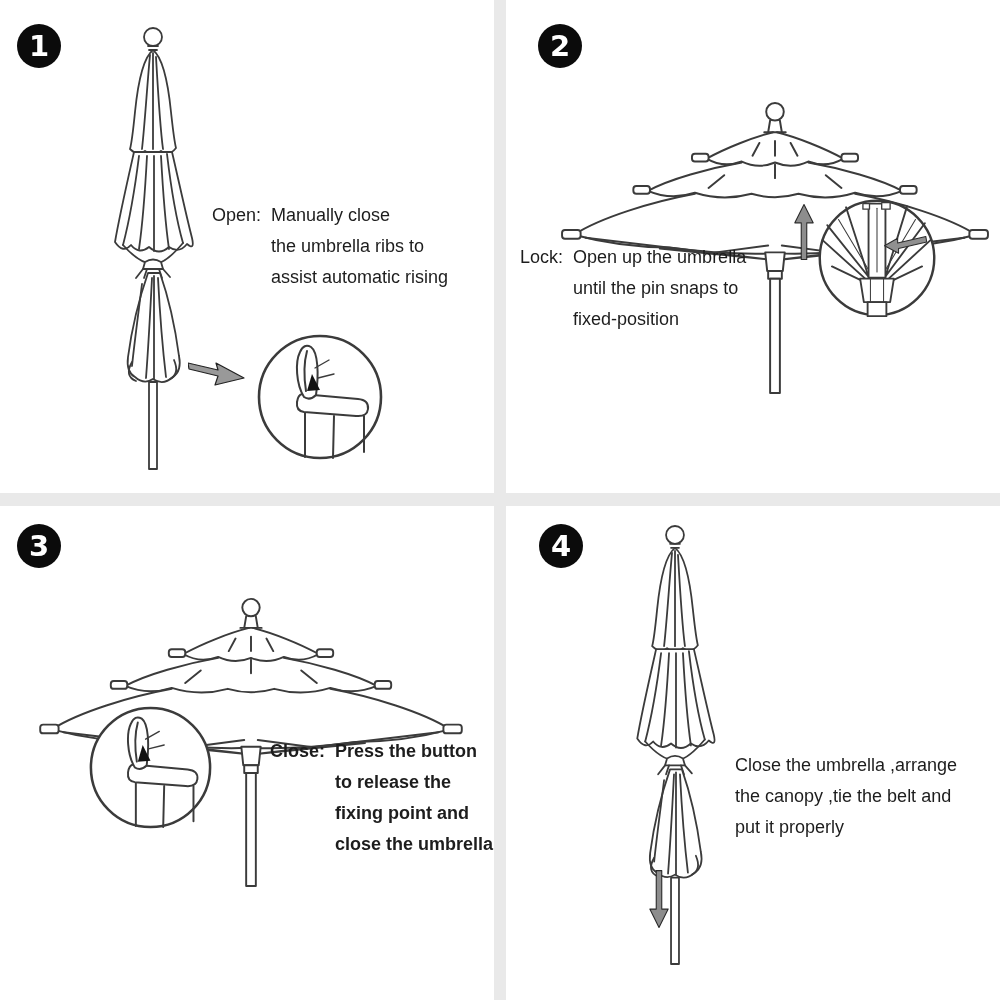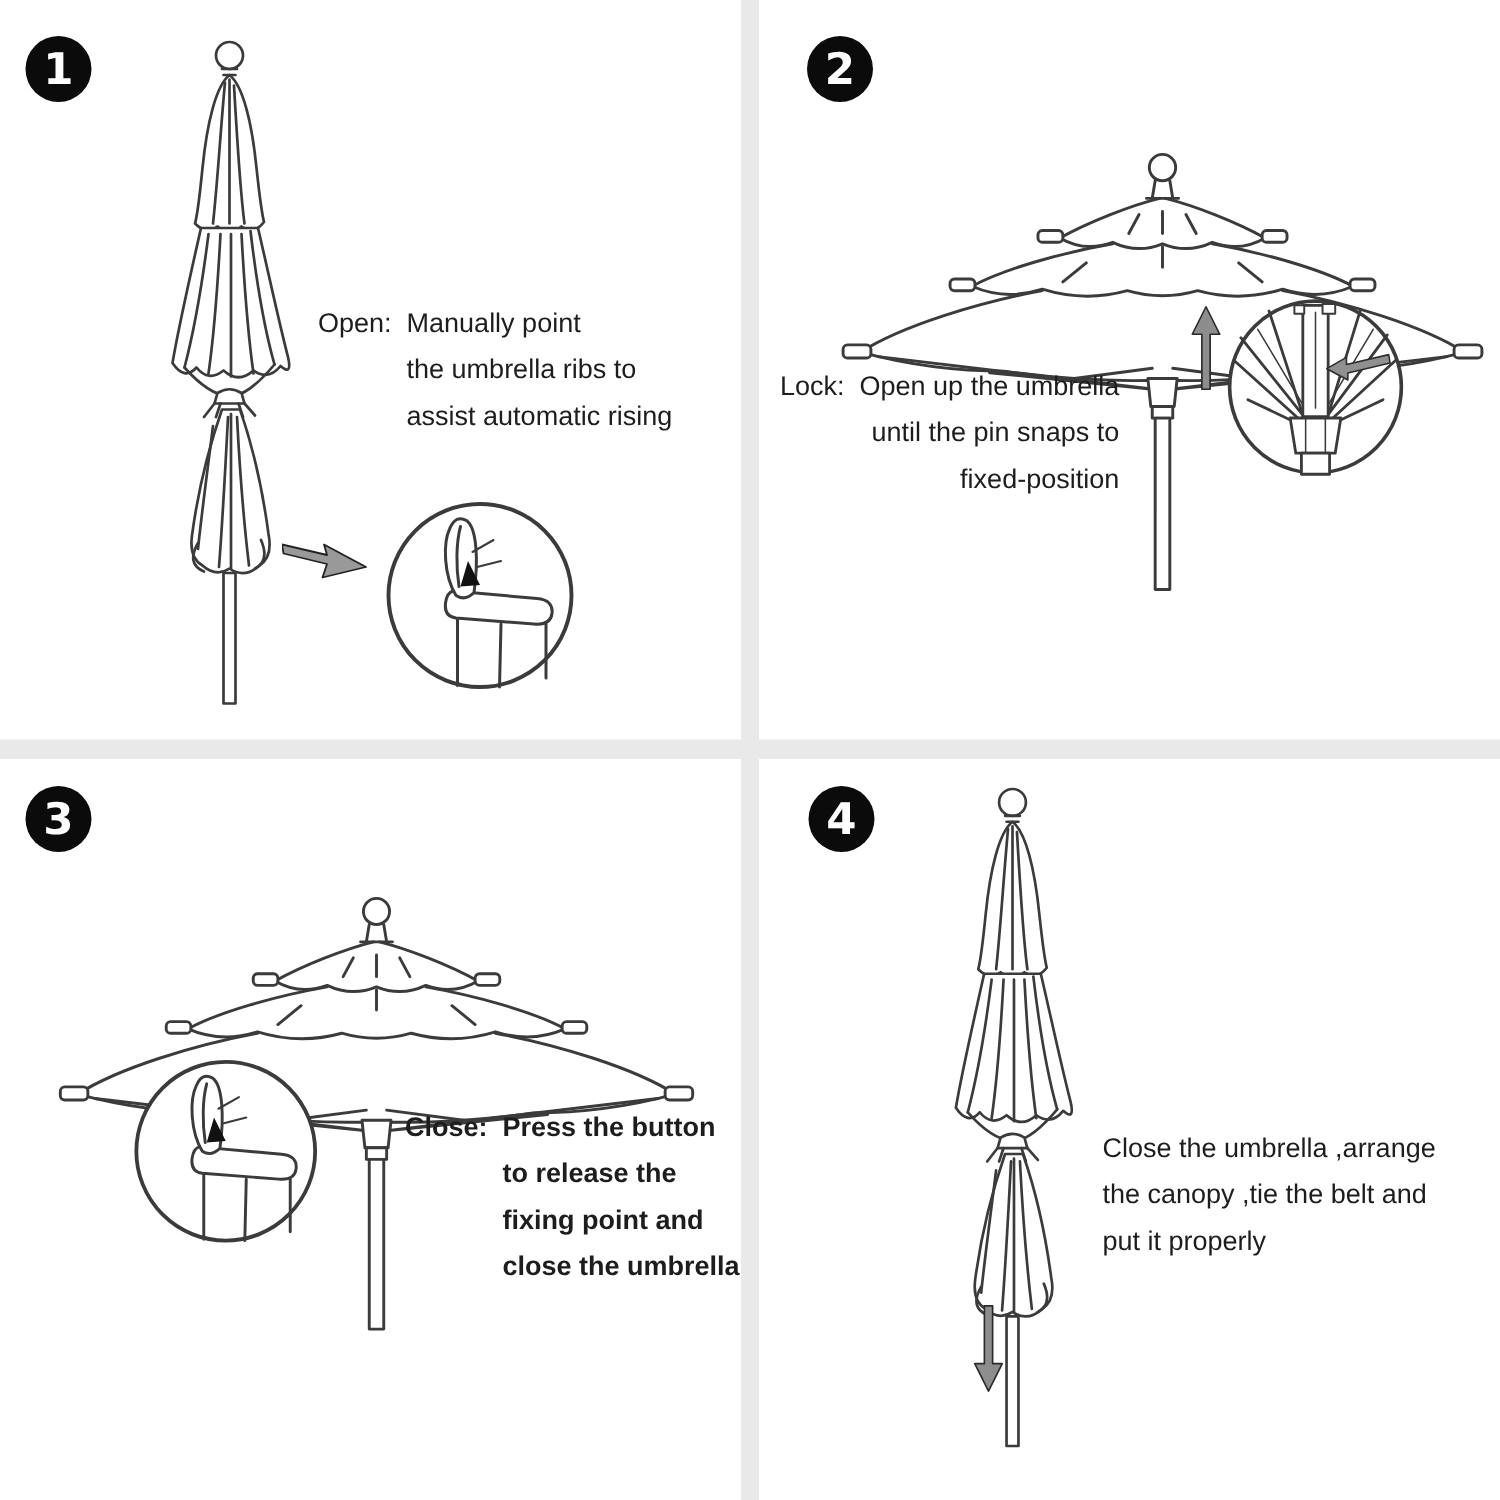--- a/index.html
+++ b/index.html
@@ -130,41 +130,41 @@
       </svg>
     <svg class="abs" style="left:188px;top:358px;" width="58" height="28">
         <use href="#sym-arrow-diag"></use>
       </svg>
     <svg class="abs" style="left:255px;top:332px;" width="130" height="130">
         <use href="#sym-mag-button"></use>
       </svg>
     <div class="instruction abs" style="left:212px;top:200px;">
       <span class="label">Open:</span>
       <span class="lines">
-        <span>Manually point</span>
+        <span>Manually close</span>
         <span>the umbrella ribs to</span>
         <span>assist automatic rising</span>
       </span>
     </div>
   </section>
 
   <section class="quadrant" id="q2">
     <div class="badge abs" style="left:32px;top:24px;">
       <span>2</span>
     </div>
     <svg class="abs" style="left:54px;top:100px;" width="430" height="295">
         <use href="#sym-open-umbrella"></use>
       </svg>
     <svg class="abs" style="left:287px;top:202px;" width="22" height="60">
         <use href="#sym-arrow-up"></use>
       </svg>
     <svg class="abs" style="left:310px;top:197px;" width="122" height="122">
         <use href="#sym-mag-pin"></use>
       </svg>
-    <div class="instruction abs" style="left:14px;top:242px;text-align:right;">
+    <div class="instruction abs" style="left:14px;top:242px;">
       <span class="label">Lock:</span>
       <span class="lines">
         <span>Open up the umbrella</span>
         <span>until the pin snaps to</span>
         <span>fixed-position</span>
       </span>
     </div>
   </section>
 
   <section class="quadrant" id="q3">

